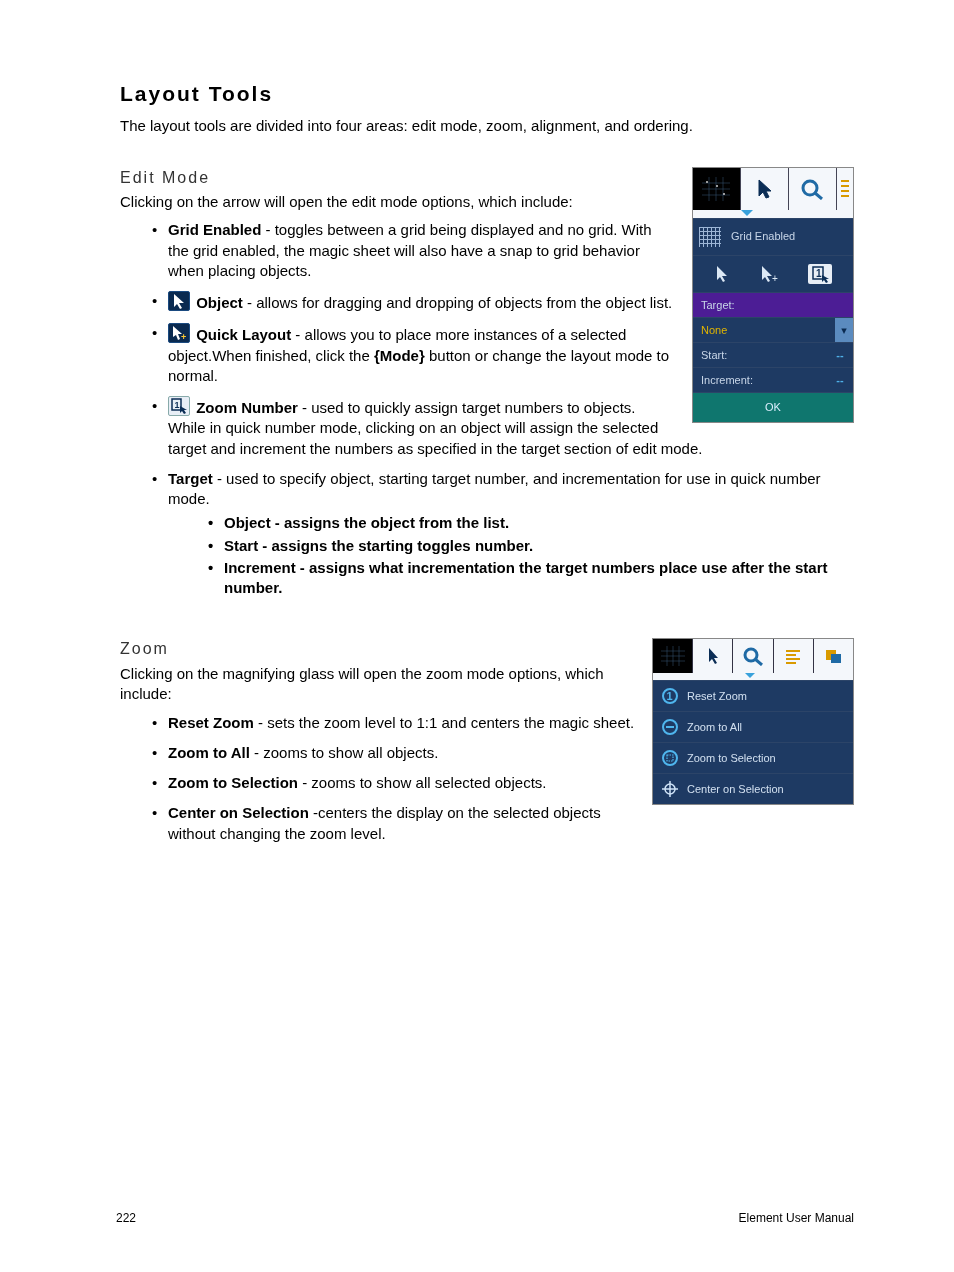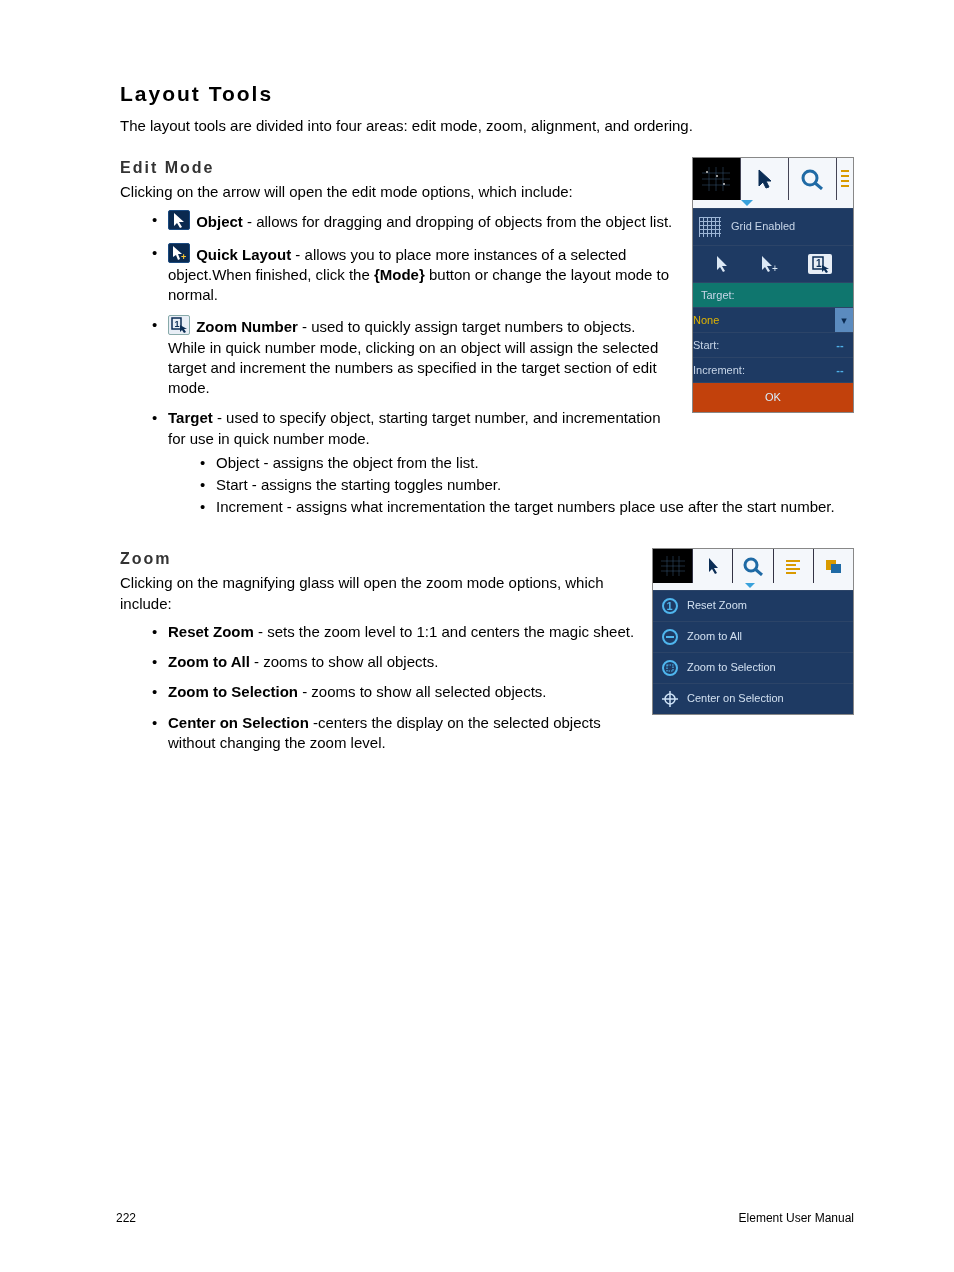--- a/index.html
+++ b/index.html
@@ -1,47 +1,47 @@
 <!DOCTYPE html>
 <html><head>
 <meta charset="utf-8">
 <style>
   html,body{margin:0;padding:0;background:#fff;color:#000;font-family:Arial,Helvetica,sans-serif;font-size:15px;line-height:1.35;}
   .page{width:954px;height:1272px;box-sizing:border-box;padding:80px 100px 40px 120px;position:relative;}
   h1{font-family:Arial,Helvetica,sans-serif;font-weight:700;letter-spacing:2px;font-size:21px;margin:0 0 8px 0;}
-  h2{font-family:Arial,Helvetica,sans-serif;font-weight:700;letter-spacing:2px;font-size:16px;color:#333;margin:20px 0 4px 0;}
+  h2{font-family:Arial,Helvetica,sans-serif;font-weight:400;letter-spacing:2px;font-size:16px;color:#333;margin:30px 0 4px 0;}
   p{margin:0 0 8px 0;}
   ul.bullets{margin:6px 0 0 0;padding:0 0 0 48px;}
   ul.bullets>li{list-style:none;position:relative;margin:0 0 10px 0;}
   ul.bullets>li::before{content:"•";position:absolute;left:-16px;top:0;}
   ul.sub{margin:4px 0 0 0;padding:0 0 0 40px;}
-  ul.sub>li{list-style:none;position:relative;margin:0 0 2px 8px;}
+  ul.sub>li{list-style:none;position:relative;margin:0 0 2px 16px;font-weight:bold;}
   ul.sub>li::before{content:"•";position:absolute;left:-16px;top:0;}
   .b{font-weight:700;}
   .ico{display:inline-block;width:20px;height:18px;vertical-align:-3px;background:#0a2a50;border:1px solid #1a4a80;border-radius:2px;position:relative;margin-right:2px;}
   .ico.normal svg,.ico.quicklayout svg,.ico.quicknum svg{position:absolute;inset:0;}
   .float-panel{float:right;margin:0 0 8px 16px;}
   .clearfix::after{content:"";display:block;clear:both;}
 
   
   .panel1{width:160px;border:1px solid #888;background:#1a355b;color:#c8d6e8;font-family:Verdana,Arial,sans-serif;font-size:11px;}
   .p1-top{display:flex;height:42px;}
   .p1-top .cell{flex:1;display:flex;align-items:center;justify-content:center;border-right:1px solid #445;}
   .p1-top .cell:last-child{border-right:none;}
   .p1-top .dark{background:#000;}
   .p1-top .light{background:#f4f7fb;}
   .p1-caret{height:8px;background:#f4f7fb;position:relative;}
   .p1-caret .tri{position:absolute;left:48px;top:0;width:0;height:0;border-left:6px solid transparent;border-right:6px solid transparent;border-top:6px solid #38a1db;}
   .p1-row{display:flex;align-items:center;height:36px;border-top:1px solid #2c4468;padding:0 6px;background:#1e3a63;}
   .p1-row.center{justify-content:space-around;}
-  .p1-label{padding:5px 8px;border-top:1px solid #2c4468;background:#0f766e;}
-  .p1-field{display:flex;align-items:center;justify-content:space-between;border-top:1px solid #2c4468;background:#1e3a63;height:24px;padding:0 0 0 0;}
+  .p1-label{padding:5px 8px;border-top:1px solid #2c4468;background:#4c1d95;}
+  .p1-field{display:flex;align-items:center;justify-content:space-between;border-top:1px solid #2c4468;background:#1e3a63;height:24px;padding:0 0 0 8px;}
   .p1-field .dd{width:18px;height:100%;background:#5b8bbf;display:flex;align-items:center;justify-content:center;color:#0a2a50;}
   .p1-field .dash{width:26px;text-align:center;color:#4fb0e8;font-weight:700;}
-  .p1-ok{border-top:1px solid #2c4468;background:#c2410c;text-align:center;padding:7px 0;color:#d9eefd;}
+  .p1-ok{border-top:1px solid #2c4468;background:#0f766e;text-align:center;padding:7px 0;color:#d9eefd;}
   .grid-ic{width:22px;height:20px;background:repeating-linear-gradient(#9db6d6 0 1px,transparent 1px 4px),repeating-linear-gradient(90deg,#9db6d6 0 1px,transparent 1px 4px);}
   .sel-none{color:#e0b400;}
 
   
   .panel2{width:200px;border:1px solid #888;background:#1a355b;color:#d2e0f0;font-family:Verdana,Arial,sans-serif;font-size:11px;}
   .p2-top{display:flex;height:34px;}
   .p2-top .cell{flex:1;display:flex;align-items:center;justify-content:center;border-right:1px solid #334;}
   .p2-top .cell:last-child{border-right:none;}
   .p2-top .dark{background:#000;}
   .p2-top .light{background:#f4f7fb;}
@@ -144,20 +144,23 @@
         <span class="dash">--</span>
       </div>
       <div class="p1-ok">OK</div>
     </div>
 
     <h2>Edit Mode</h2>
     <p>Clicking on the arrow will open the edit mode options, which include:</p>
 
     <ul class="bullets">
       <li>
+        <span class="b">Grid Enabled</span><span> - toggles between a grid being displayed and no grid. With the grid enabled, the magic sheet will also have a snap to grid behavior when placing objects.</span>
+      </li>
+      <li>
         <span class="ico normal"><svg width="20" height="18">
               <path d="M5 2 L5 15 L8 12 L11 17 L13 16 L10 11 L15 11 Z" fill="#fff"></path>
             </svg></span>
         <span class="b">Object</span><span> - allows for dragging and dropping of objects from the object list.</span>
       </li>
       <li>
         <span class="ico quicklayout"><svg width="20" height="18">
               <path d="M4 2 L4 13 L7 11 L9 16 L11 15 L9 10 L13 10 Z" fill="#fff"></path>
               <text x="12" y="16" font-size="9" fill="#ffcc33" font-weight="bold">+</text>
             </svg></span>

